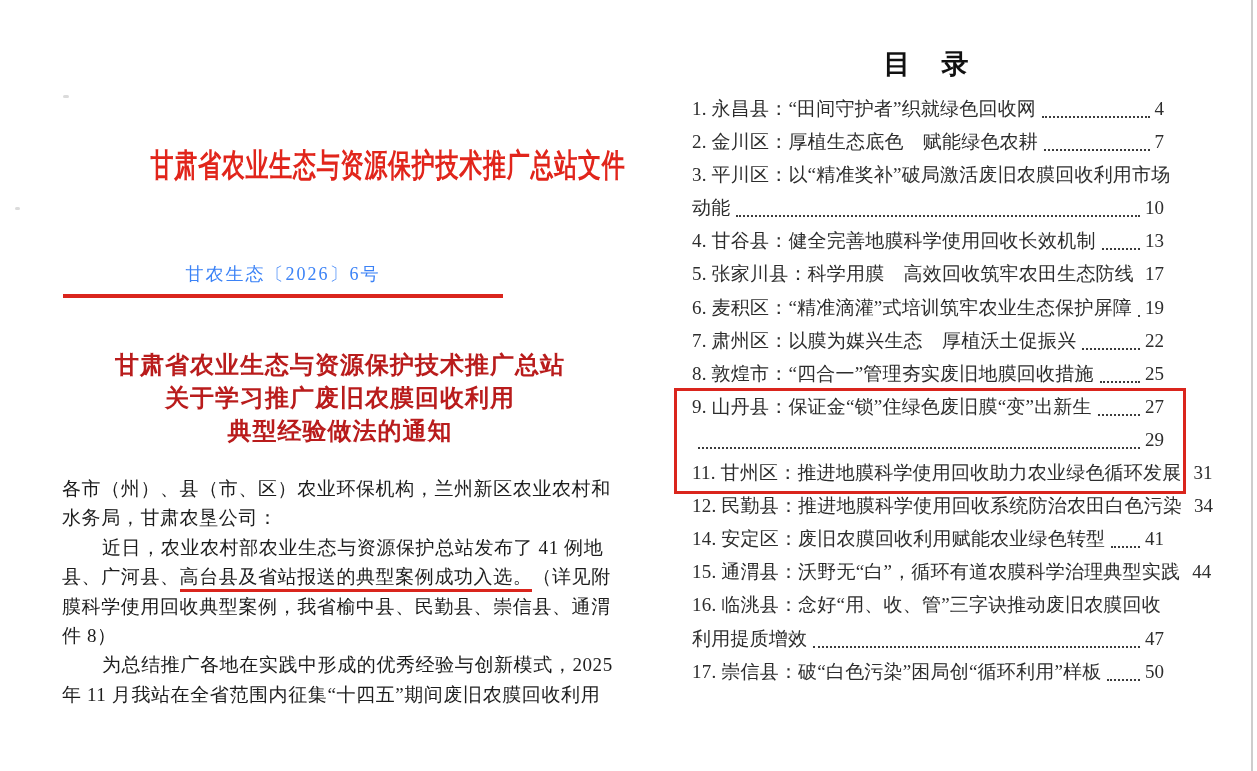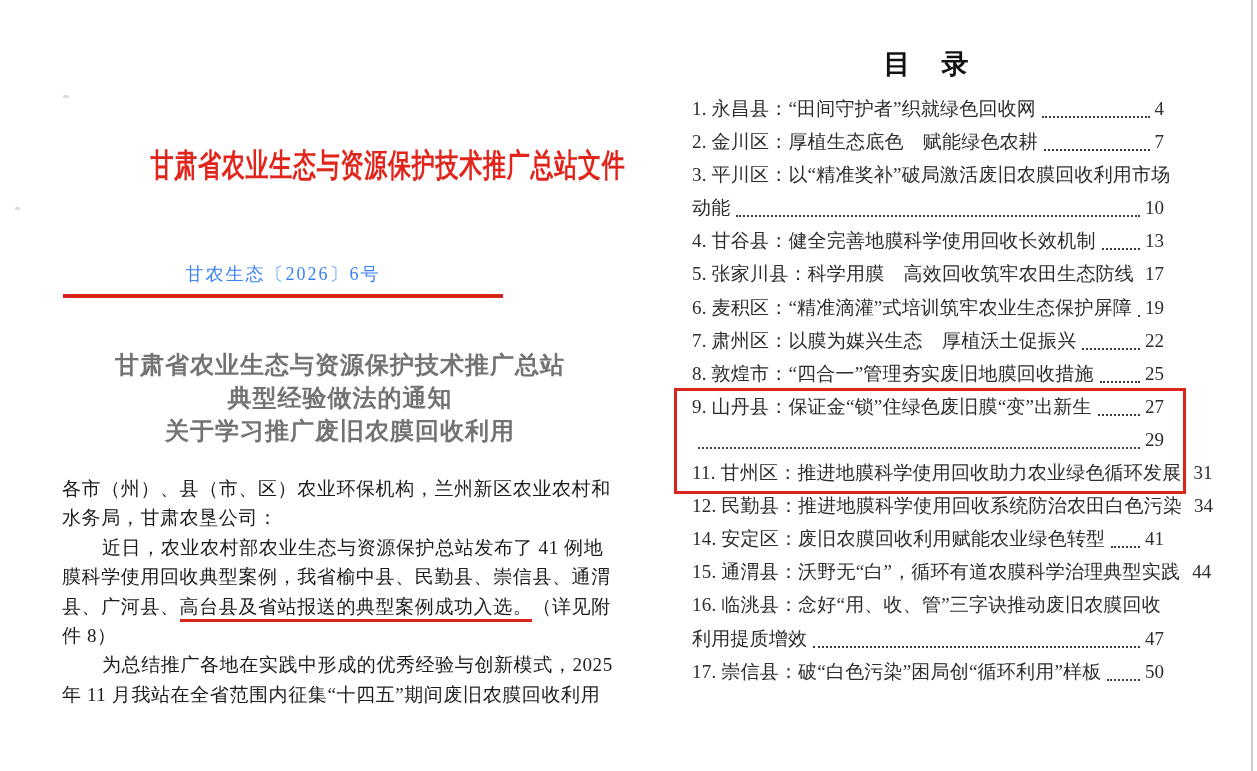--- a/index.html
+++ b/index.html
@@ -30,21 +30,21 @@
     text-align:center;
     font-size:18px;letter-spacing:2px;color:#3b82f6;
   }
   .header-line{
     position:absolute;left:63px;top:294px;width:440px;height:4px;
     background:#da251d;
   }
   .notice-title{
     position:absolute;left:40px;top:349px;width:600px;
     text-align:center;
-    font-size:24px;font-weight:bold;color:#737373;
+    font-size:24px;font-weight:bold;color:#b91c1c;
     line-height:33px;letter-spacing:1px;
   }
   .doc-body{
     position:absolute;left:62px;top:474px;width:560px;
     font-size:19px;line-height:29.4px;letter-spacing:0.6px;
     color:#1c1c1c;
   }
   .doc-body .bline{white-space:nowrap;height:29.4px;}
   .doc-body .indent{text-indent:40px;}
   .red-underline{
@@ -96,30 +96,30 @@
   <div class="banner-wrap">
     <span class="banner-text">甘肃省农业生态与资源保护技术推广总站文件</span>
   </div>
 
   <div class="doc-number">甘农生态〔2026〕6号</div>
 
   <div class="header-line"></div>
 
   <div class="notice-title">
     <div>甘肃省农业生态与资源保护技术推广总站</div>
+    <div>关于学习推广废旧农膜回收利用</div>
     <div>典型经验做法的通知</div>
-    <div>关于学习推广废旧农膜回收利用</div>
   </div>
 
   <div class="doc-body">
     <div class="bline">各市（州）、县（市、区）农业环保机构，兰州新区农业农村和</div>
     <div class="bline">水务局，甘肃农垦公司：</div>
     <div class="bline indent">近日，农业农村部农业生态与资源保护总站发布了 41 例地</div>
+    <div class="bline"><span>县、广河县、</span><span class="red-underline">高台县及省站报送的典型案例成功入选。</span><span>（详见附</span></div>
     <div class="bline">膜科学使用回收典型案例，我省榆中县、民勤县、崇信县、通渭</div>
-    <div class="bline"><span>县、广河县、</span><span class="red-underline">高台县及省站报送的典型案例成功入选。</span><span>（详见附</span></div>
     <div class="bline">件 8）</div>
     <div class="bline indent">为总结推广各地在实践中形成的优秀经验与创新模式，2025</div>
     <div class="bline">年 11 月我站在全省范围内征集“十四五”期间废旧农膜回收利用</div>
   </div>
 
   <div class="toc-title">目　录</div>
 
   <div class="toc-list">
     <div class="toc-line">
       <span class="lbl">1. 永昌县：“田间守护者”织就绿色回收网</span>

